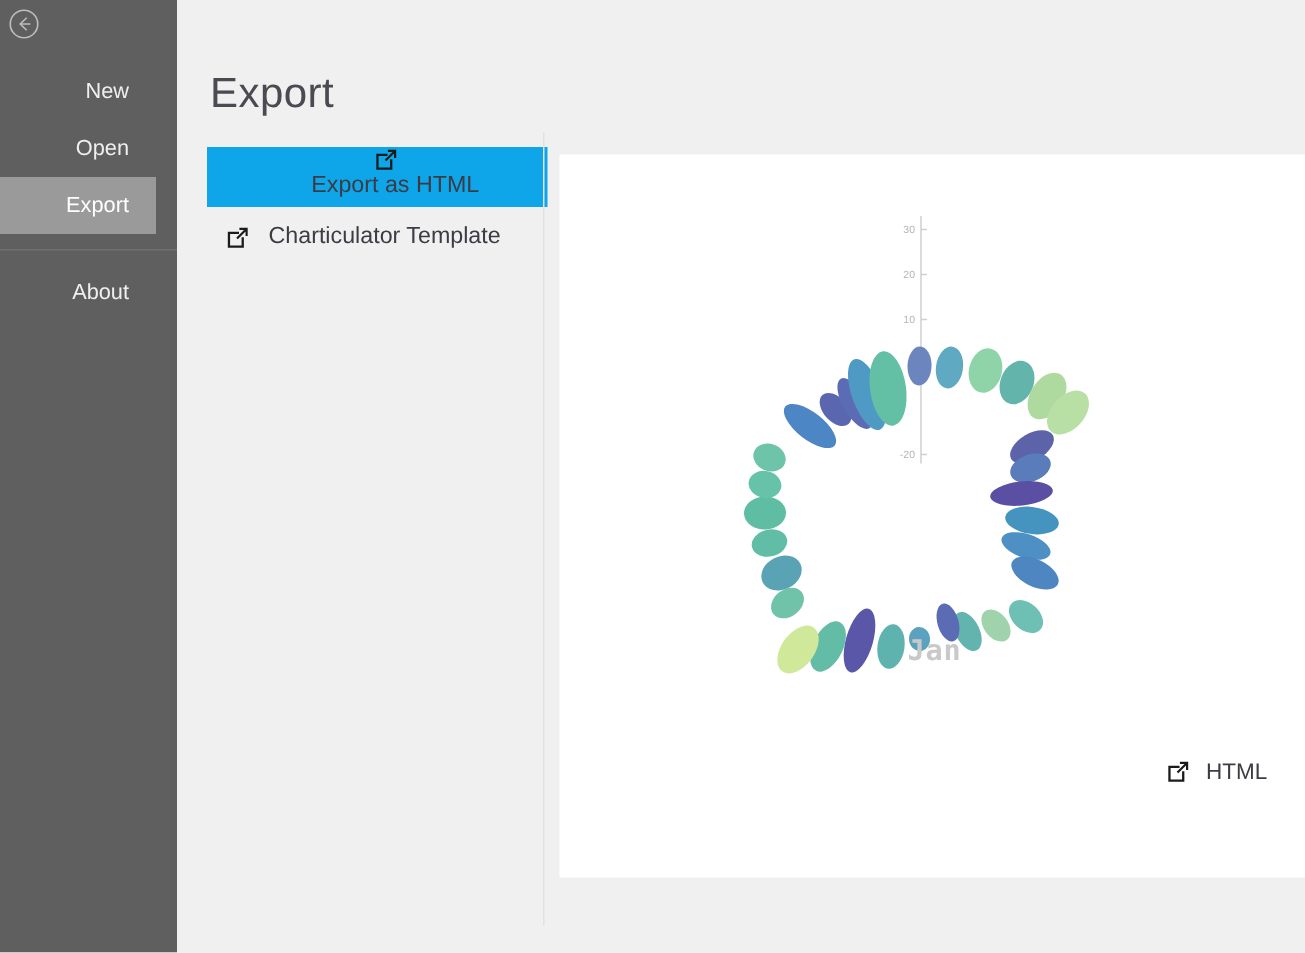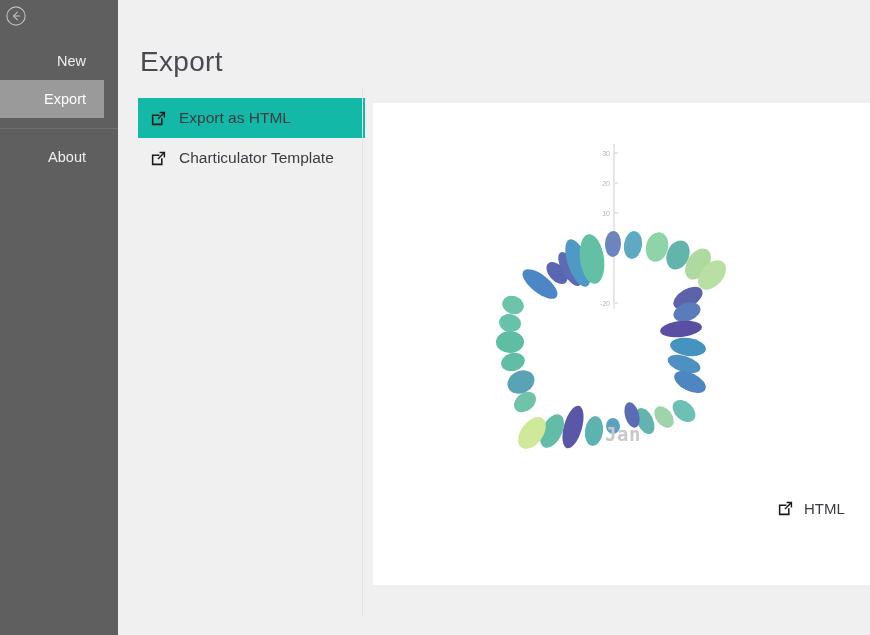--- a/index.html
+++ b/index.html
@@ -44,21 +44,21 @@
     font-size:28px;font-weight:300;color:#4a4a52;
     letter-spacing:.3px;
   }
 
   
   .option-list{position:absolute;left:20px;top:98px;width:227px;}
   .option{
     position:relative;display:flex;align-items:center;height:40px;
     padding-left:12px;box-sizing:border-box;cursor:pointer;
   }
-  .option.selected{background:#14b8a6;}
+  .option.selected{background:#0ea5e9;flex-direction:column;}
   .option .olabel{
     font-size:15.5px;color:#3c3c44;font-weight:400;
     margin-left:12px;white-space:nowrap;
   }
   .ext-icon{width:17px;height:17px;display:block;flex:0 0 17px;}
 
   
   .vdivider{
     position:absolute;left:244px;top:88px;width:1px;height:529px;
     background:#e2e2e2;
@@ -76,21 +76,21 @@
     position:absolute;width:100%;text-align:center;
     top:320px;left:0;
     font-family:"DejaVu Sans Mono",monospace;
     font-size:19px;font-weight:700;color:#c9c9c9;
     letter-spacing:.5px;
   }
 
   
   .html-btn{
     position:absolute;left:648px;top:494px;
-    display:flex;align-items:center;
+    display:flex;align-items:flex-end;
     height:29px;padding:0 13px 0 11px;
     background:#ffffff;cursor:pointer;
     box-sizing:border-box;
   }
   .html-btn .blabel{
     font-size:15px;color:#3c3c44;margin-left:10px;
   }
 
   .tick-text{
     font-family:"Liberation Sans",sans-serif;
@@ -108,20 +108,23 @@
       <svg viewBox="0 0 24 24" width="22" height="22">
         <circle cx="12" cy="12" r="10" fill="none" stroke="#bdbdbd" stroke-width="1.2"></circle>
         <path d="M13.6 7.8 L9.2 12 L13.6 16.2" fill="none" stroke="#bdbdbd" stroke-width="1.2" stroke-linecap="round" stroke-linejoin="round"></path>
         <path d="M9.4 12 L16.2 12" fill="none" stroke="#bdbdbd" stroke-width="1.2" stroke-linecap="round"></path>
       </svg>
     </div>
 
     <div class="nav-list">
       <div class="nav-item">
         <span>New</span>
+      </div>
+      <div class="nav-item">
+        <span>Open</span>
       </div>
       <div class="nav-item selected">
         <span>Export</span>
       </div>
       <div class="nav-sep"></div>
       <div class="nav-item">
         <span>About</span>
       </div>
     </div>
   </div>

